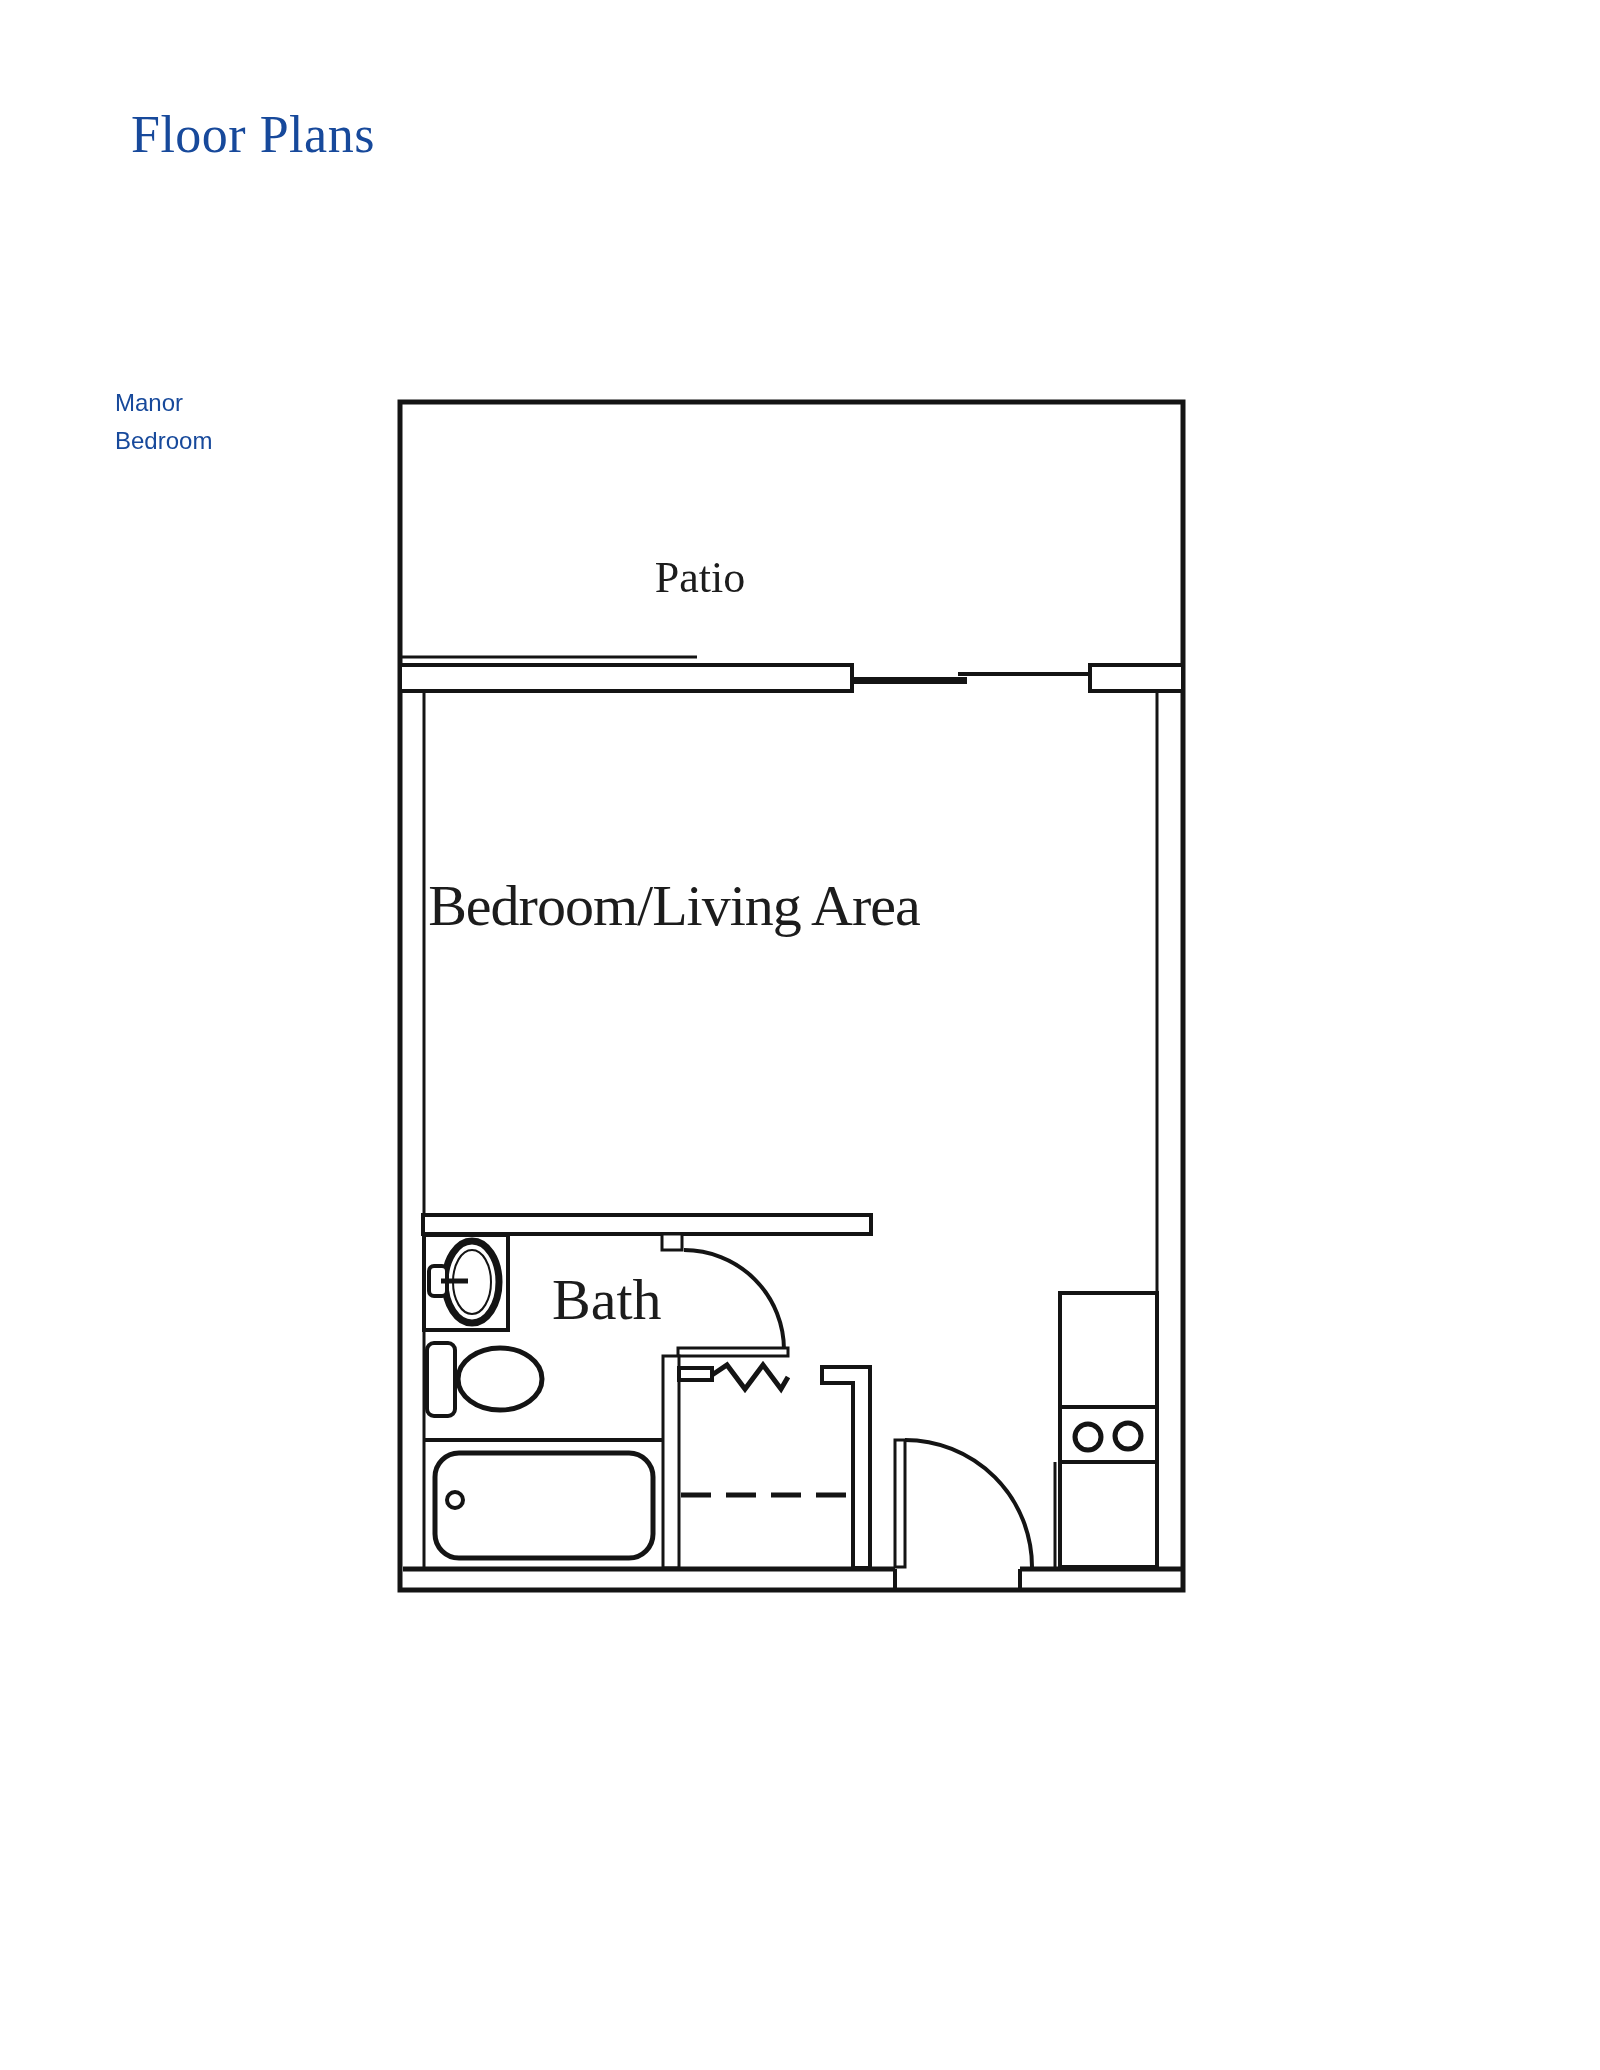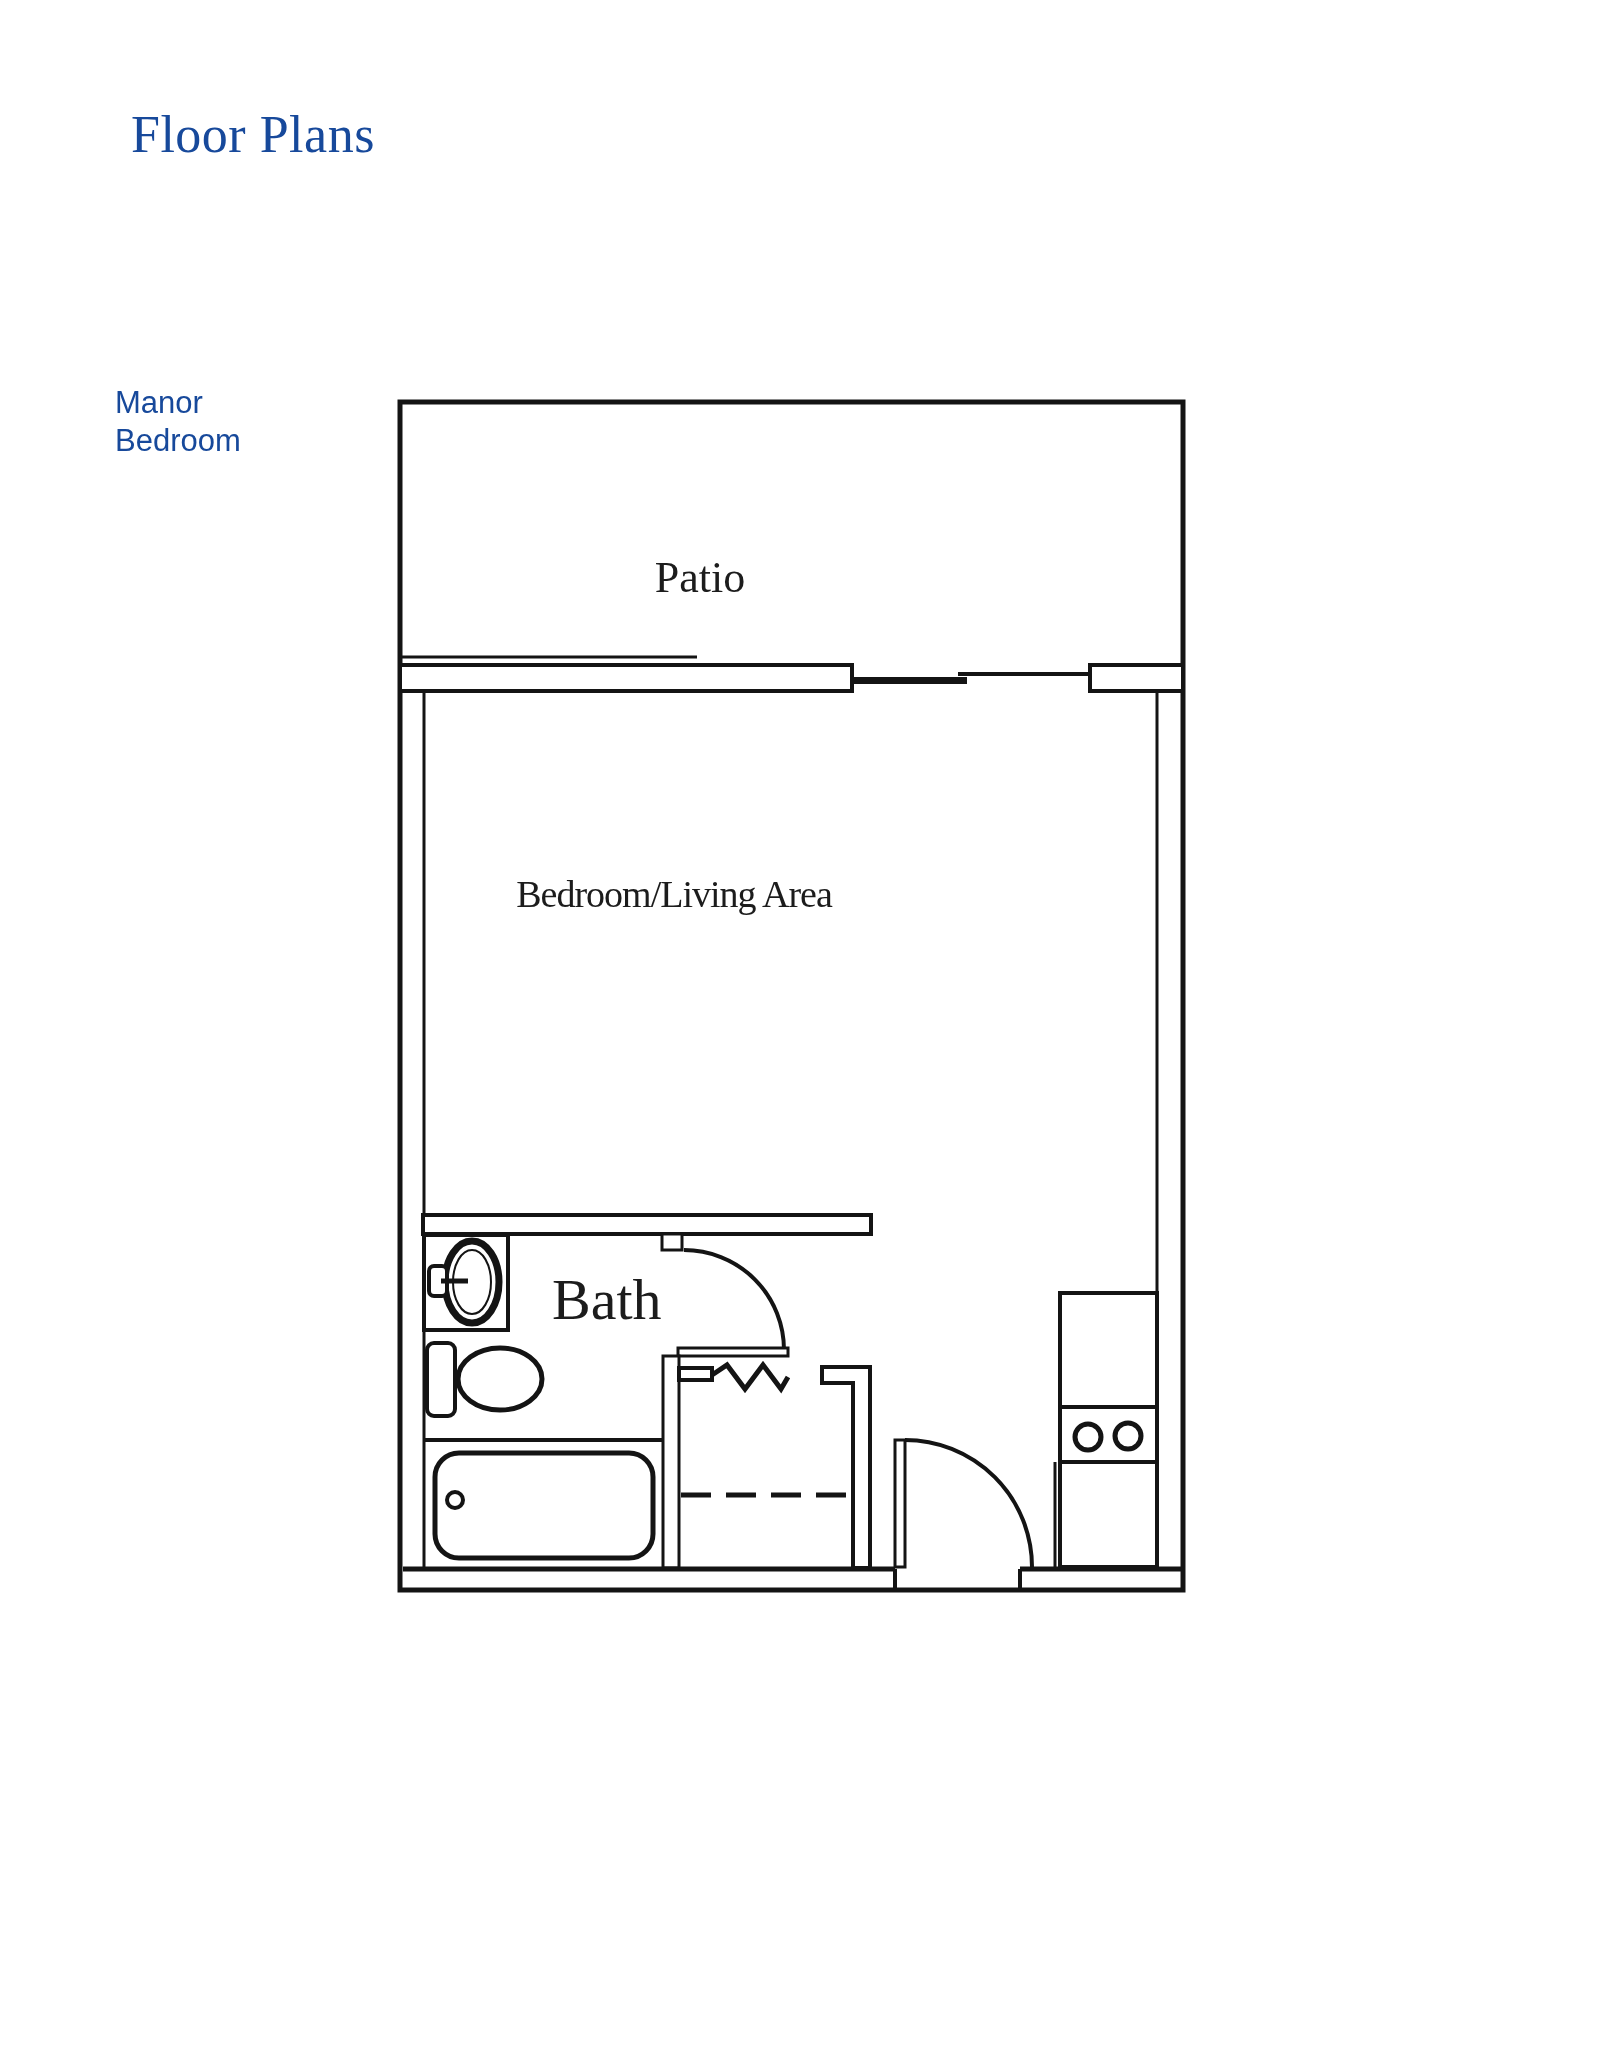--- a/index.html
+++ b/index.html
@@ -22,41 +22,41 @@
     line-height: 52px;
     letter-spacing: 0.5px;
     color: var(--accent, #17499b);
     white-space: nowrap;
     font-family: Liberation Serif, serif;
   }
   .plan-name {
     position: absolute;
     left: 115px;
     top: 384px;
-    font-size: 31px;
+    font-size: 24px;
     line-height: 38px;
     color: var(--accent, #17499b);
     white-space: nowrap;
   }
   .room-label {
     position: absolute;
     font-family: "Liberation Serif", "DejaVu Serif", serif;
     color: #1c1c1c;
     white-space: nowrap;
   }
   .room-label.patio {
     left: 700px;
     top: 552px;
     font-size: 44px;
     transform: translateX(-50%);
   }
   .room-label.living {
     left: 674px;
     top: 872px;
-    font-size: 38px;
+    font-size: 58px;
     letter-spacing: -1px;
     transform: translateX(-50%);
   }
   .room-label.bath {
     left: 552px;
     top: 1266px;
     font-size: 58px;
   }
   #plan-svg {
     position: absolute;

